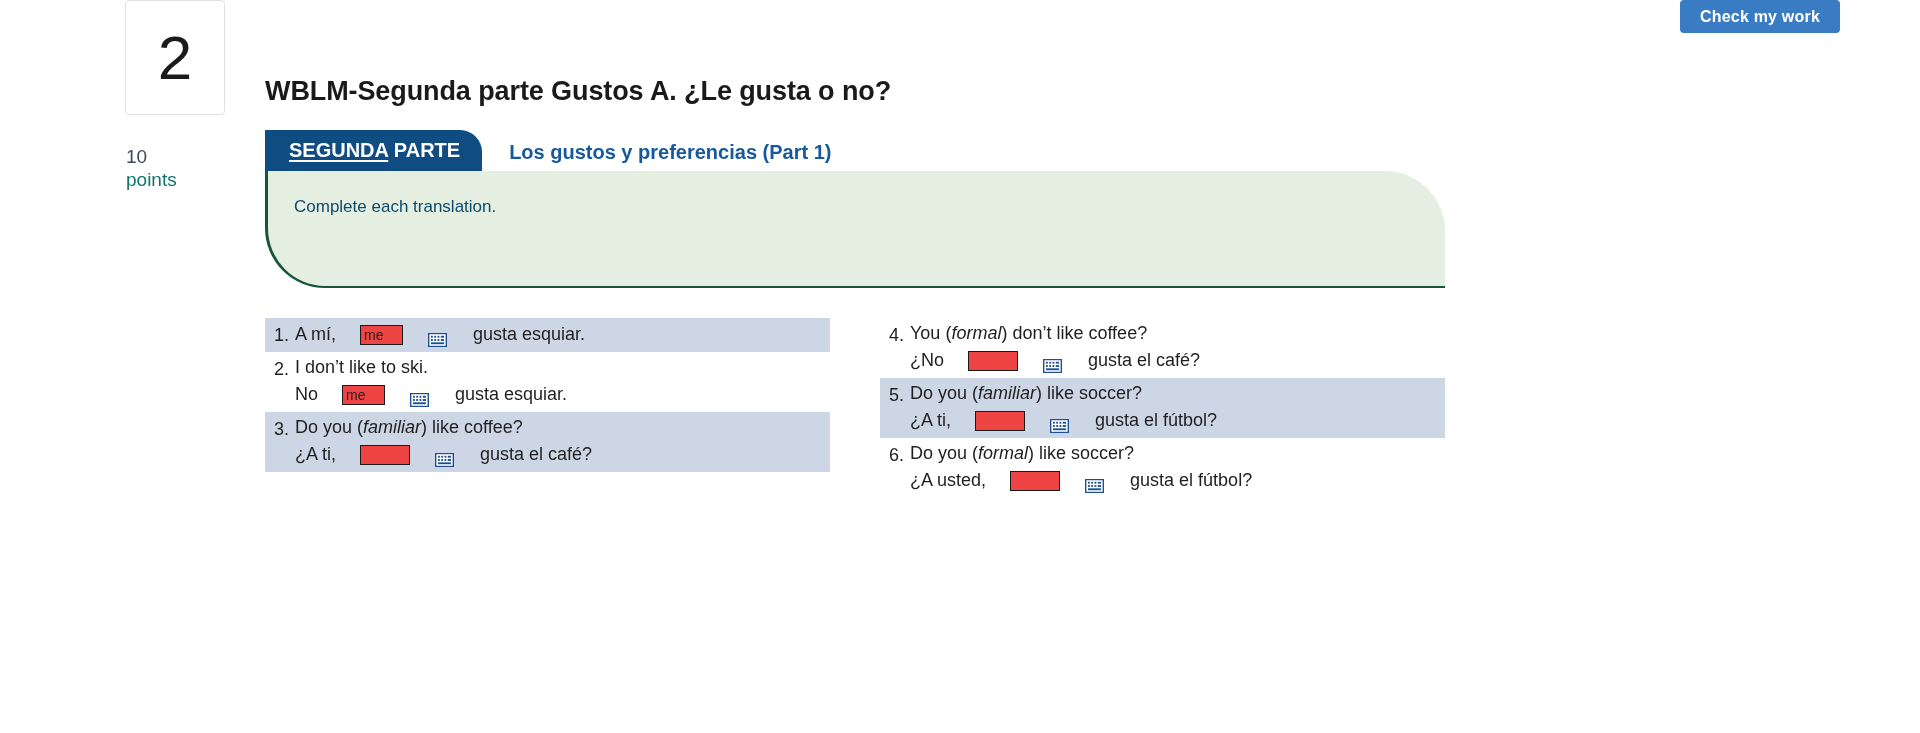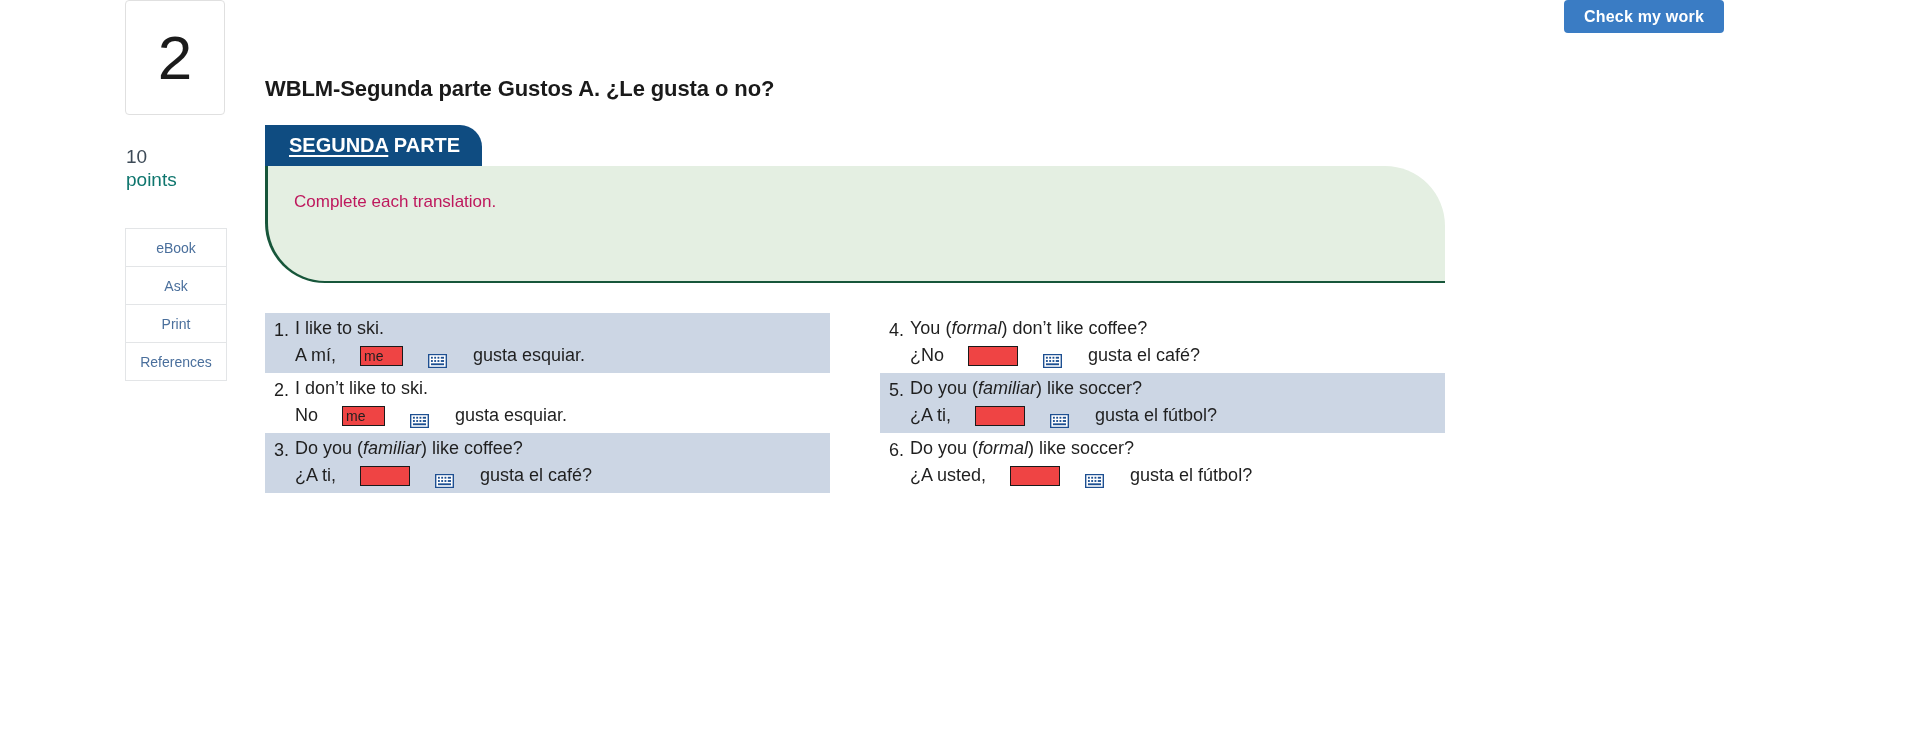--- a/index.html
+++ b/index.html
@@ -17,21 +17,21 @@
     position: relative;
     width: 1920px;
     height: 733px;
     background: #ffffff;
   }
 
   
   .check-work-btn {
     position: absolute;
     top: 0px;
-    left: 1564px;
+    left: 1680px;
     width: 160px;
     height: 33px;
     background: #3a7cc4;
     color: #ffffff;
     border: none;
     border-radius: 4px;
     font-family: "Liberation Sans", sans-serif;
     font-size: 16px;
     font-weight: bold;
     letter-spacing: 0.2px;
@@ -100,21 +100,21 @@
   
   .main-col {
     position: absolute;
     left: 265px;
     top: 0;
     width: 1185px;
   }
 
   .assignment-title {
     margin-top: 76px;
-    font-size: 22px;
+    font-size: 27px;
     font-weight: bold;
     color: #1a1a1a;
     letter-spacing: -0.1px;
     white-space: nowrap;
   }
 
   
   .tabs-row {
     margin-top: 24px;
     height: 40px;
@@ -159,21 +159,21 @@
     min-height: 117px;
   }
   .instr-title {
     font-size: 19px;
     font-weight: bold;
     color: #1b1b1b;
     margin: 0 0 22px 0;
   }
   .instr-sub {
     font-size: 17px;
-    color: #be185d;
+    color: #0c4a6e;
     margin: 0;
   }
 
   
   .ex-grid {
     margin-top: 30px;
     display: flex;
     gap: 50px;
     width: 1180px;
   }
@@ -255,60 +255,46 @@
 
     <div class="q-number-box">
       <span class="num">2</span>
     </div>
 
     <div class="points-wrap">
       <span class="pts-value">10</span>
       <span class="pts-label">points</span>
     </div>
 
-    <div class="rail-buttons">
-      <div class="rail-btn">
-        <span>eBook</span>
-      </div>
-      <div class="rail-btn">
-        <span>Ask</span>
-      </div>
-      <div class="rail-btn">
-        <span>Print</span>
-      </div>
-      <div class="rail-btn">
-        <span>References</span>
-      </div>
-    </div>
   </div>
 
   <div class="main-col">
 
     <div class="assignment-title">WBLM-Segunda parte Gustos A. ¿Le gusta o no?</div>
 
     <div class="tabs-row">
       <div class="tab-active">
         <span class="tab-underline">SEGUNDA</span><span> PARTE</span>
       </div>
+      <div class="tab-inactive">
+        <span>Los gustos y preferencias (Part 1)</span>
+      </div>
     </div>
 
     <div class="instr-panel">
       <p class="instr-sub">Complete each translation.</p>
     </div>
 
     <div class="ex-grid">
 
       <div class="ex-col">
 
         <div class="ex-item shaded">
           <div class="ex-num">1.</div>
           <div class="ex-body">
-            <div class="ex-english">
-              <span>I like to ski.</span><em></em><span></span>
-            </div>
             <div class="ex-answer">
               <span class="ans-pre">A mí,</span>
               <input class="blank-input" type="text" value="me" style="">
               <span class="kbd-icon">
                 <svg viewBox="0 0 20 15" width="19" height="14" xmlns="http://www.w3.org/2000/svg">
                   <rect x="0.5" y="0.5" width="19" height="14" fill="#ffffff" stroke="#1d4f91" stroke-width="1.6"></rect>
                   <rect x="3" y="3" width="2" height="2" fill="#1d4f91"></rect>
                   <rect x="6.5" y="3" width="2" height="2" fill="#1d4f91"></rect>
                   <rect x="10" y="3" width="2" height="2" fill="#1d4f91"></rect>
                   <rect x="13.5" y="3" width="3.5" height="2" fill="#1d4f91"></rect>

